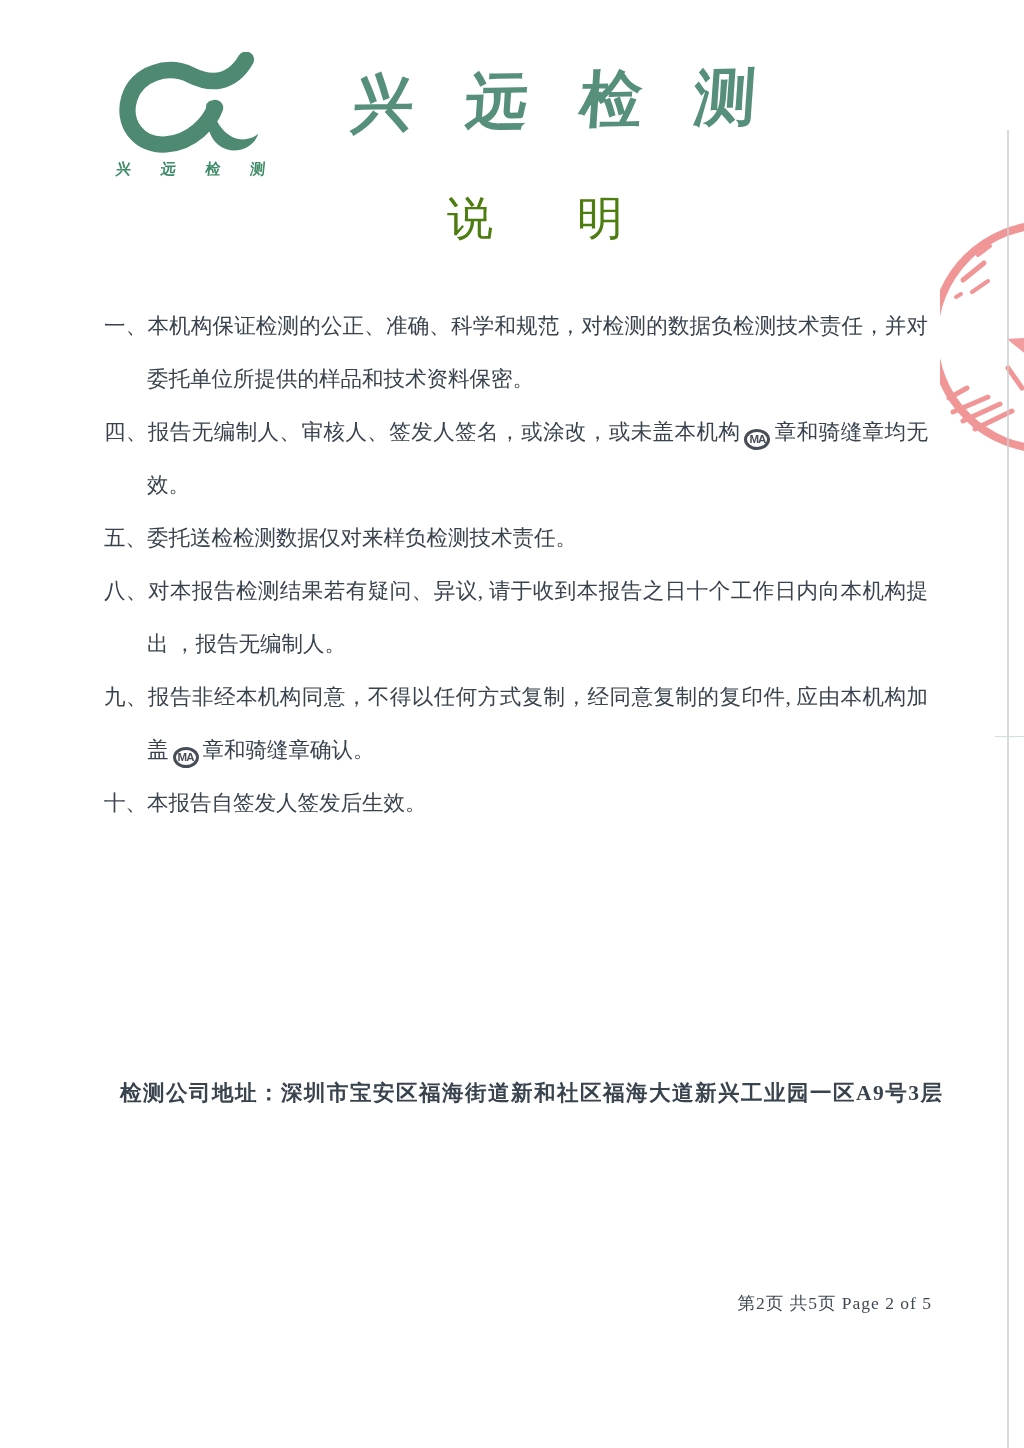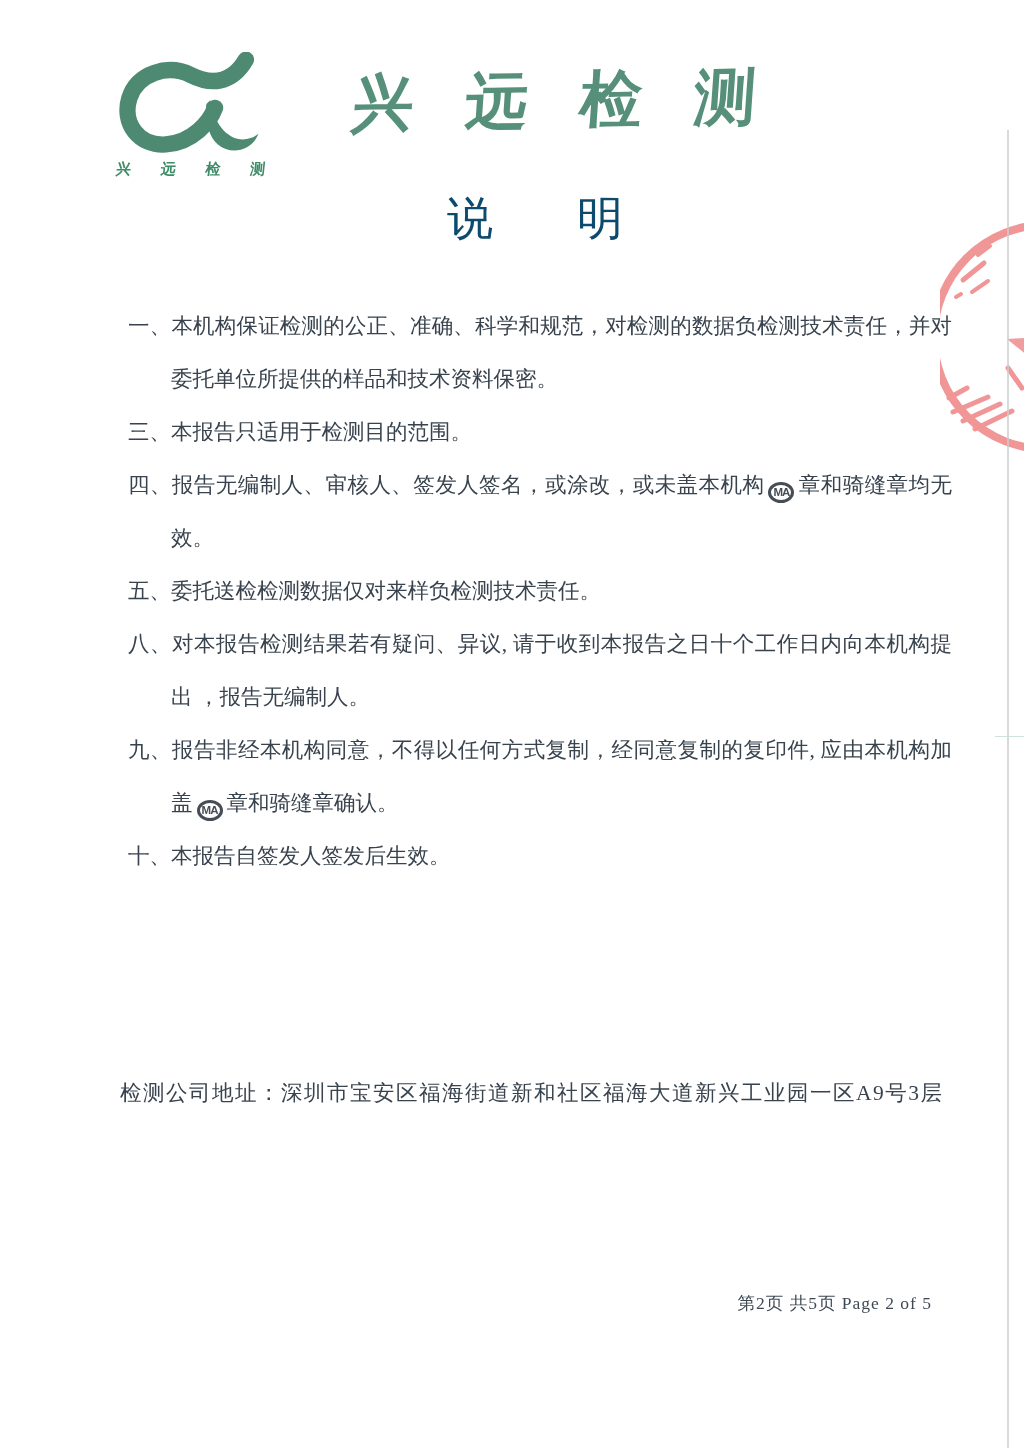--- a/index.html
+++ b/index.html
@@ -39,27 +39,27 @@
     white-space: nowrap;
     transform: skewX(-5deg) rotate(-1deg);
   }
 
   .doc-title {
     position: absolute; left: 447px; top: 188px;
     margin: 0;
     font-size: 46px;
     font-weight: normal;
     letter-spacing: 84px;
-    color: #0c4a6e;
+    color: #4d7c0f;
     white-space: nowrap;
   }
 
   
   .notice-list {
-    position: absolute; left: 128px; top: 300px; width: 824px;
+    position: absolute; left: 104px; top: 300px; width: 824px;
     font-size: 21.5px;
     line-height: 53px;
     text-align: justify;
     color: #39434e;
   }
   .notice-item {
     text-indent: -43px;
     padding-left: 43px;
   }
   .item-num { display: inline; }
@@ -80,21 +80,21 @@
     color: #474d56;
     line-height: 1;
     text-indent: 0;
   }
   .badge-chunk { white-space: nowrap; }
 
   
   .address {
     position: absolute; left: 120px; top: 1078px;
     font-size: 21.5px; letter-spacing: 1.5px;
-    color: #39434e; white-space: nowrap;
+    color: #39434e; white-space: nowrap; font-weight: bold;
   }
   .footer {
     position: absolute; right: 92px; top: 1272px;
     font-size: 17.5px; letter-spacing: 1px;
     color: #3f4953; white-space: nowrap; margin-top: 19px;
   }
 
   
   .scan-edge-line {
     position: absolute; left: 1007px; top: 130px; bottom: 0;
@@ -121,23 +121,20 @@
 
 <h1 class="doc-title">说明</h1>
 
 <div class="notice-list">
 
   <div class="notice-item">
     <span class="item-num">一、</span><span>本机构保证检测的公正、准确、科学和规范，对检测的数据负检测技术责任，并对委托单位所提供的样品和技术资料保密。</span>
   </div>
 
 
-  <div class="notice-item">
-    <span class="item-num">三、</span><span>本报告只适用于检测目的范围。</span>
-  </div>
 
   <div class="notice-item">
     <span class="item-num">四、</span><span>报告无编制人、审核人、签发人签名，或涂改，或未盖本机构</span><span class="cma-badge">MA</span><span>章和骑缝章均无效。</span>
   </div>
 
   <div class="notice-item">
     <span class="item-num">五、</span><span>委托送检检测数据仅对来样负检测技术责任。</span>
   </div>
 
 

